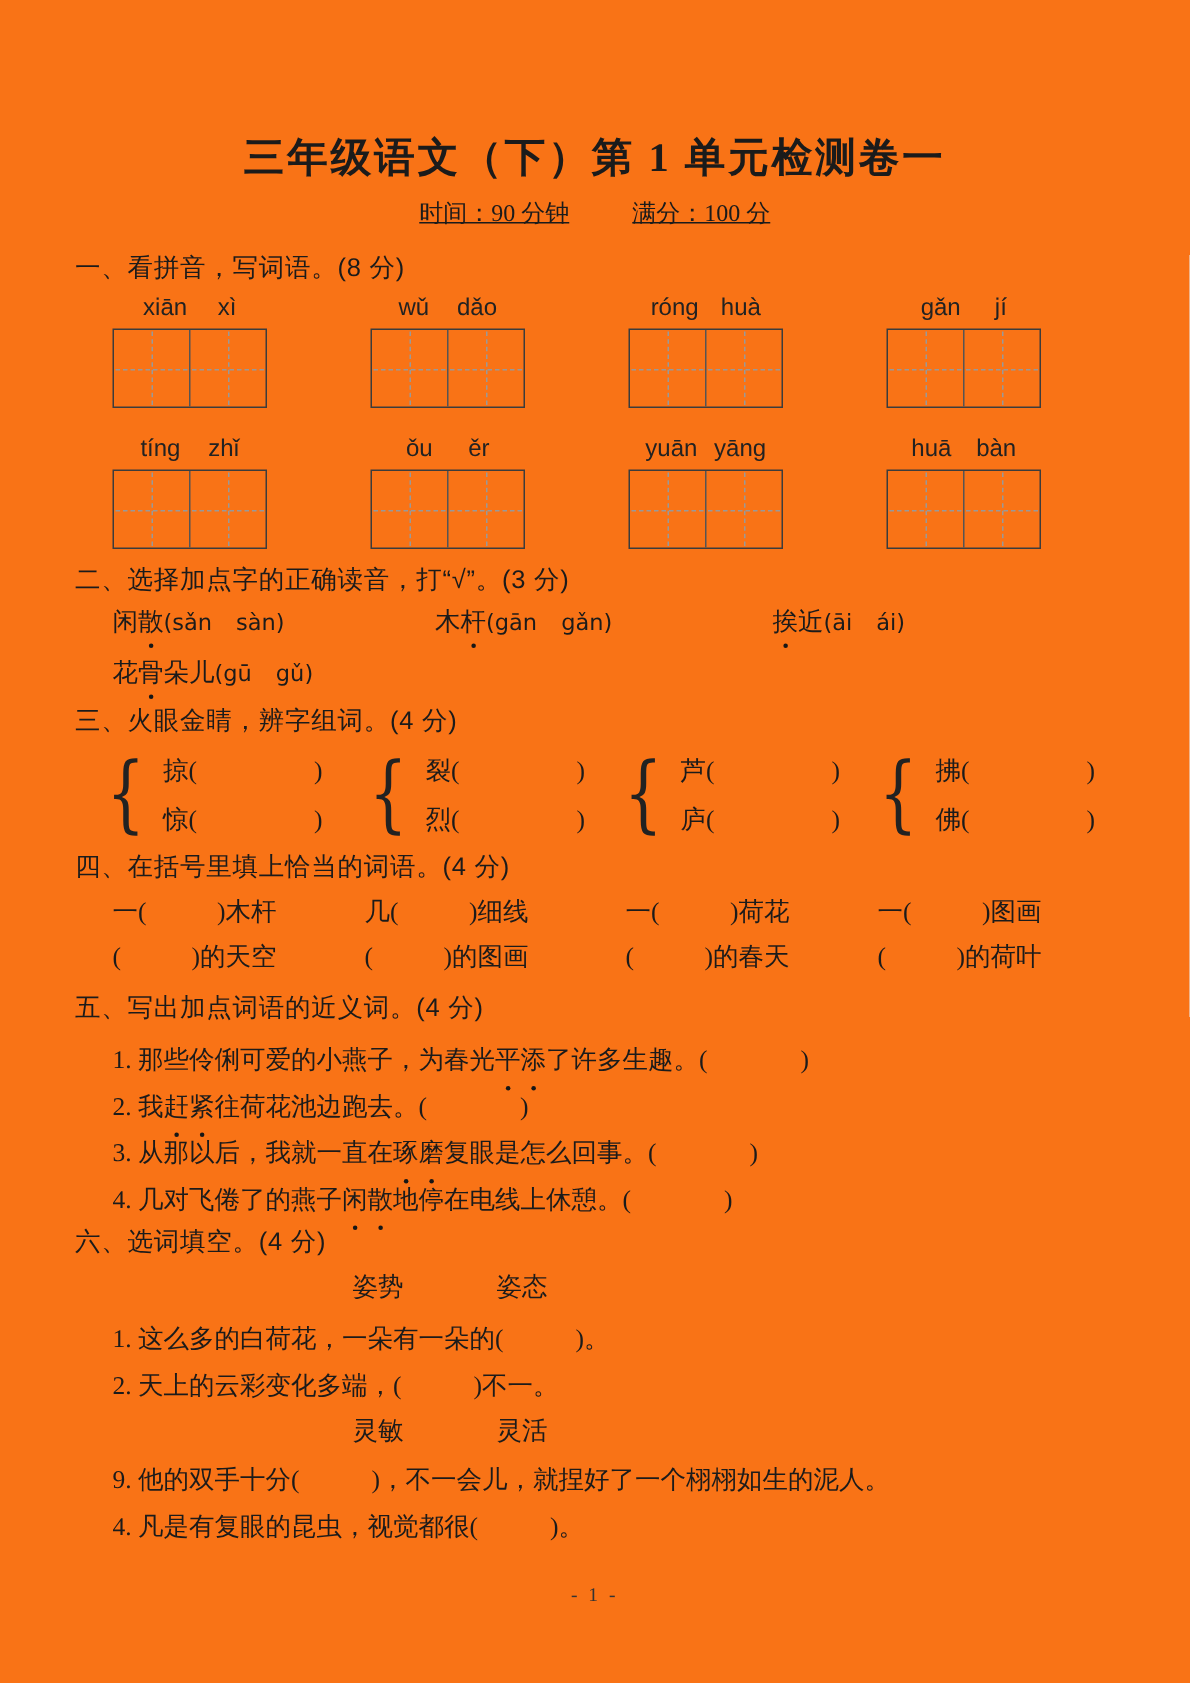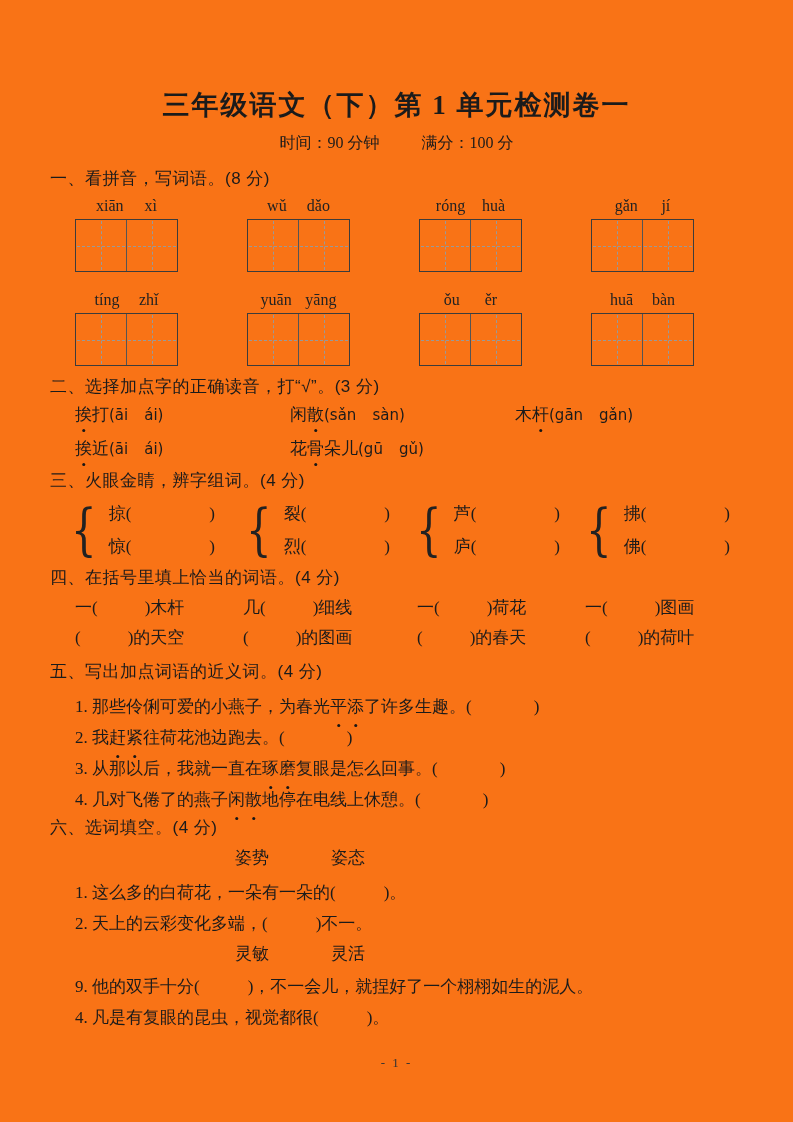--- a/index.html
+++ b/index.html
@@ -7,38 +7,38 @@
     position:relative; width:793px; height:1122px; margin:0 auto;
     background:#f97316; color:#1b1b1b; overflow:hidden;
     font-family:"Liberation Serif", serif;
   }
   
   .title {
     padding-top:90px; text-align:center;
     font-size:27px; line-height:30px; font-weight:700; letter-spacing:2px;
     font-family:"Liberation Serif", serif;
   }
-  .subtitle { margin-top:12px; text-align:center; font-size:16px; line-height:22px; }
+  .subtitle { margin-top:12px; text-align:center; font-size:16px; line-height:22px;text-decoration:underline; }
   .sub-gap { display:inline-block; width:42px; }
   
   .sec-h {
     margin-left:50px; font-family:"Liberation Sans", sans-serif;
     font-weight:400; font-size:17px; line-height:22px; letter-spacing:0.5px;
   }
   .mt14{margin-top:14px}.mt10{margin-top:10px}.mt9{margin-top:9px}
   .mt4{margin-top:4px}.mt12{margin-top:12px}.mt2{margin-top:2px}
   
   .pinrow { display:flex; margin-left:75px; }
   .pingroup { width:103px; margin-right:69px; }
   .pingroup:last-child { margin-right:0; }
   .pinrow1 { margin-top:6px; }
   .pinrow2 { margin-top:18px; }
   .pinlabel {
     display:flex; justify-content:space-evenly; margin-bottom:3px;
-    font-family:Liberation Serif, serif; font-size:16px; line-height:20px; color:#222;
+    font-family:Liberation Sans, sans-serif; font-size:16px; line-height:20px; color:#222;
   }
   .tian { display:flex; width:103px; height:53px; border:1.5px solid #3c3c3c; box-sizing:border-box; }
   .cell { position:relative; flex:1; }
   .cell:first-child { border-right:1.2px solid #555; }
   .cell::before { content:""; position:absolute; left:50%; top:1px; bottom:1px; border-left:1px dashed #999; }
   .cell::after  { content:""; position:absolute; top:50%; left:1px; right:1px; border-top:1px dashed #999; }
   
   .cjk { font-size:17px; }
   .pin { font-family:"DejaVu Sans", sans-serif; font-size:15px; white-space:pre; }
   .gap { display:inline-block; vertical-align:baseline; }
@@ -157,54 +157,53 @@
           <span>tíng</span>
           <span>zhǐ</span>
         </div>
       <div class="tian">
           <div class="cell"></div>
           <div class="cell"></div>
         </div>
     </div>
     <div class="pingroup">
       <div class="pinlabel">
+          <span>ǒu</span>
+          <span>ěr</span>
+        </div>
+      <div class="tian">
+          <div class="cell"></div>
+          <div class="cell"></div>
+        </div>
+    </div>
+    <div class="pingroup">
+      <div class="pinlabel">
           <span>yuān</span>
           <span>yāng</span>
         </div>
       <div class="tian">
           <div class="cell"></div>
           <div class="cell"></div>
         </div>
     </div>
     <div class="pingroup">
       <div class="pinlabel">
-          <span>ǒu</span>
-          <span>ěr</span>
-        </div>
-      <div class="tian">
-          <div class="cell"></div>
-          <div class="cell"></div>
-        </div>
-    </div>
-    <div class="pingroup">
-      <div class="pinlabel">
           <span>huā</span>
           <span>bàn</span>
         </div>
       <div class="tian">
           <div class="cell"></div>
           <div class="cell"></div>
         </div>
     </div>
   </div>
 
   <div class="sec-h mt10">二、选择加点字的正确读音，打“√”。(3 分)</div>
 
   <div class="s2grid">
-    <div><span class="cjk"></span><span class="cjk dot1">挨</span><span class="cjk">打</span><span class="pin">(</span><span class="pin">āi</span><span class="gap g16"></span><span class="pin">ái</span><span class="pin">)</span></div>
     <div><span class="cjk">闲</span><span class="cjk dot1">散</span><span class="cjk"></span><span class="pin">(</span><span class="pin">sǎn</span><span class="gap g16"></span><span class="pin">sàn</span><span class="pin">)</span></div>
     <div><span class="cjk">木</span><span class="cjk dot1">杆</span><span class="cjk"></span><span class="pin">(</span><span class="pin">gān</span><span class="gap g16"></span><span class="pin">gǎn</span><span class="pin">)</span></div>
     <div><span class="cjk"></span><span class="cjk dot1">挨</span><span class="cjk">近</span><span class="pin">(</span><span class="pin">āi</span><span class="gap g16"></span><span class="pin">ái</span><span class="pin">)</span></div>
     <div><span class="cjk">花</span><span class="cjk dot1">骨</span><span class="cjk">朵儿</span><span class="pin">(</span><span class="pin">gū</span><span class="gap g16"></span><span class="pin">gǔ</span><span class="pin">)</span></div>
   </div>
 
   <div class="sec-h mt9">三、火眼金睛，辨字组词。(4 分)</div>
 
   <div class="s3row">
     <div class="s3group w175">

